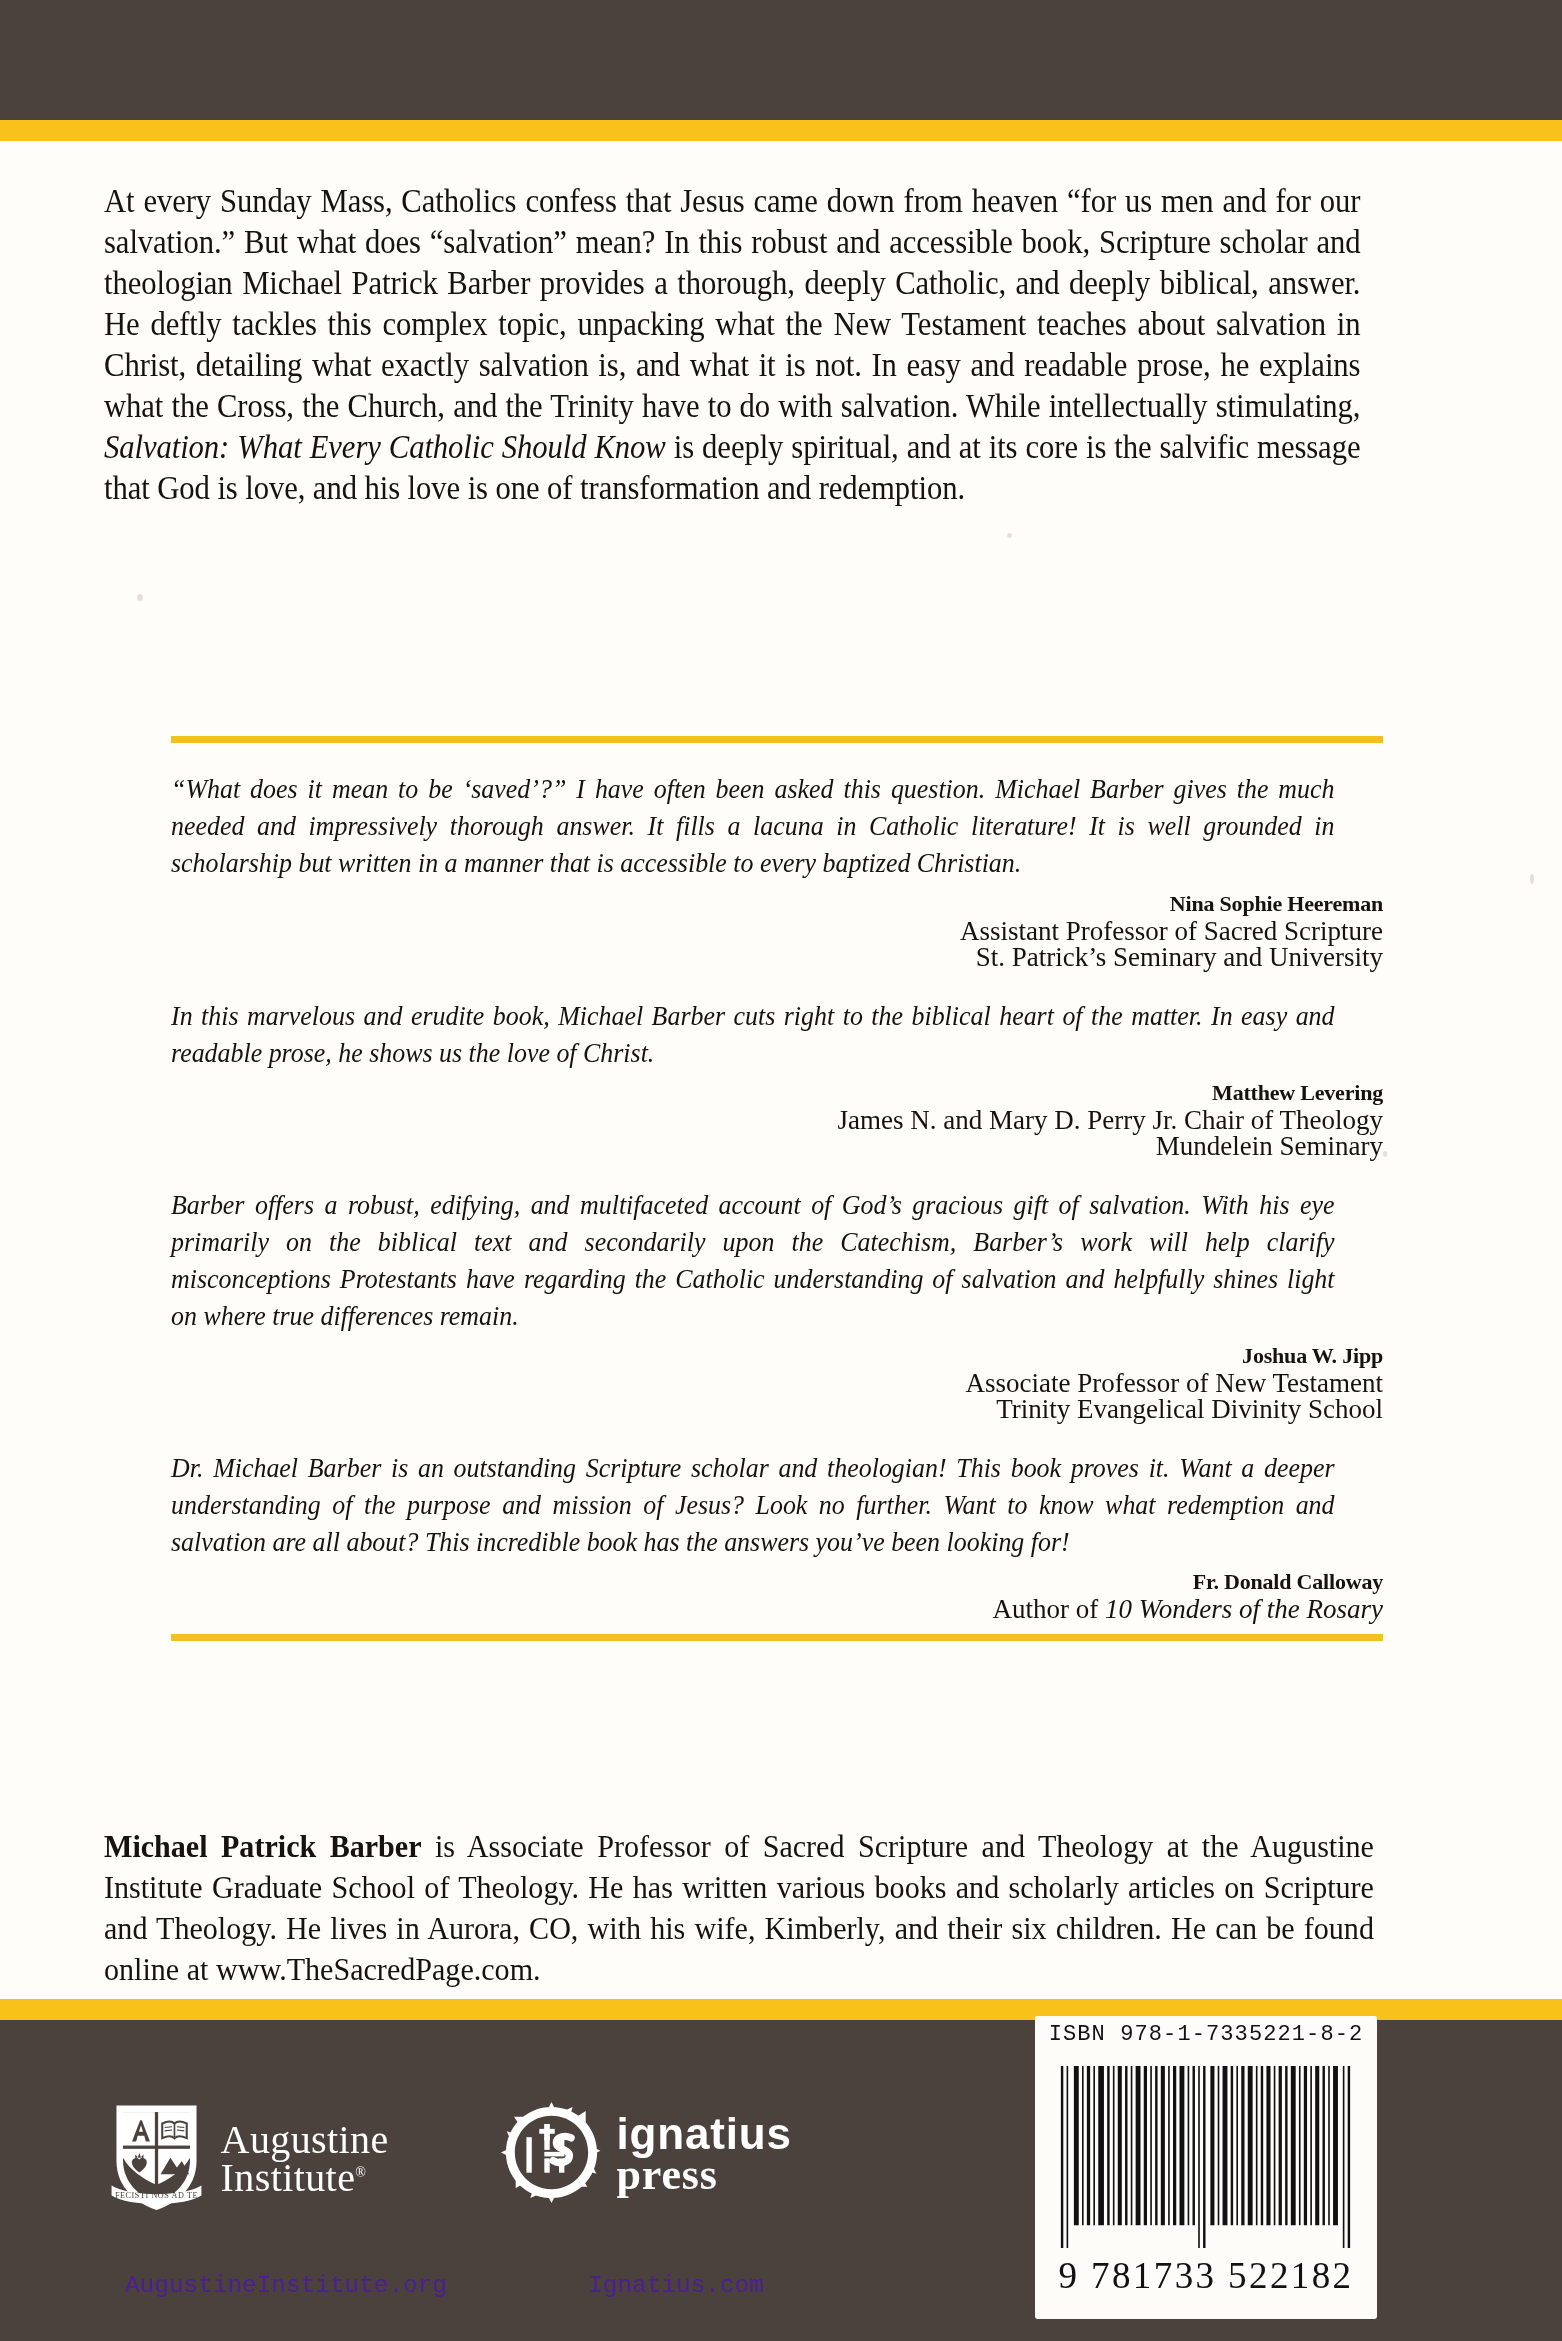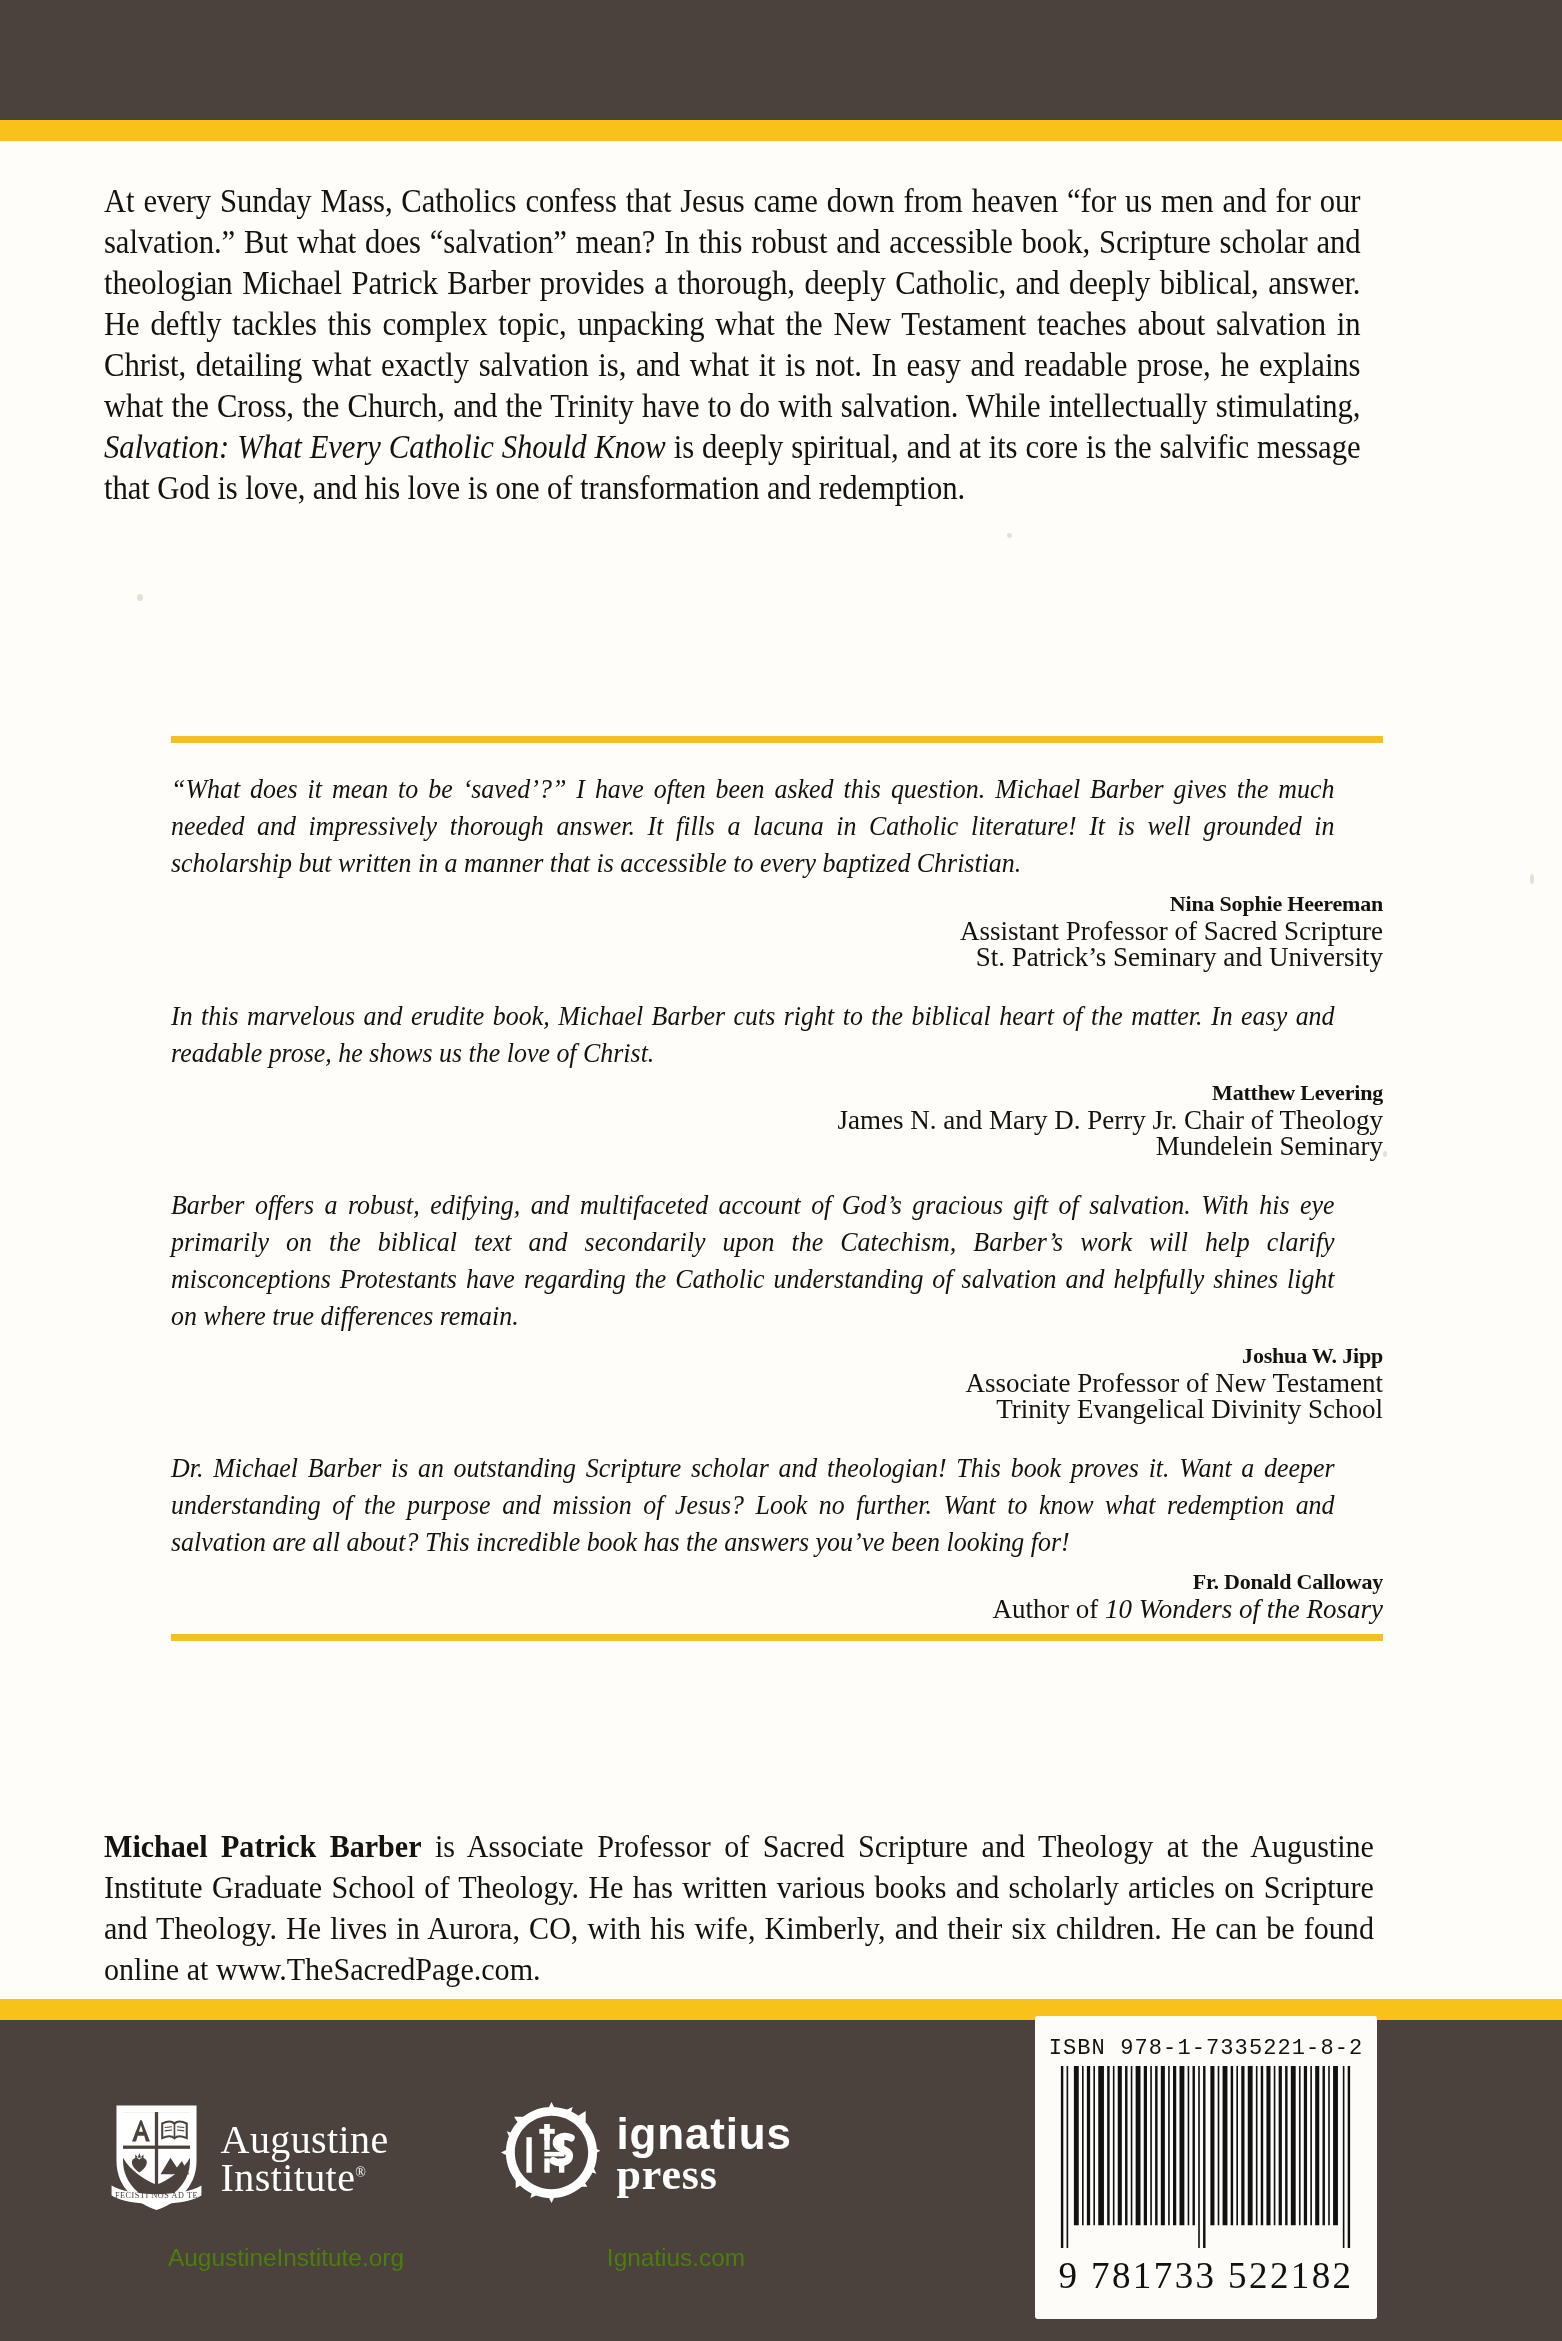--- a/index.html
+++ b/index.html
@@ -208,41 +208,42 @@
   }
   .ip-wordmark .l2 {
     display: block;
     font-size: 44px;
     letter-spacing: 0.8px;
     font-family: Liberation Serif, serif;
   }
 
   .site-label {
     position: absolute;
-    color: #4d7c0f;
-    font-family: Liberation Sans, sans-serif;
+    color: #4c1d95;
+    font-family: Liberation Mono, monospace;
     font-size: 24.4px;
     white-space: nowrap;
+    margin-top: 28px;
   }
   .site-ai { left: 33px; top: 145px; width: 326px; text-align: center; }
   .site-ip { left: 423px; top: 145px; width: 326px; text-align: center; }
 
   
   .isbn-box {
     position: absolute;
     top: 2016px;
     left: 1035px;
     width: 342px;
     height: 303px;
     background: #fdfcf8;
     border-radius: 2.4px;
   }
   .isbn-text {
     position: absolute;
-    top: 20px; left: 0; width: 342px;
+    top: 6px; left: 0; width: 342px;
     text-align: center;
     font-family: "Liberation Mono", "DejaVu Sans Mono", monospace;
     font-size: 22px;
     letter-spacing: 1.1px;
     color: #121212;
     white-space: nowrap;
   }
   .barcode-area {
     position: absolute;
     top: 50px;

